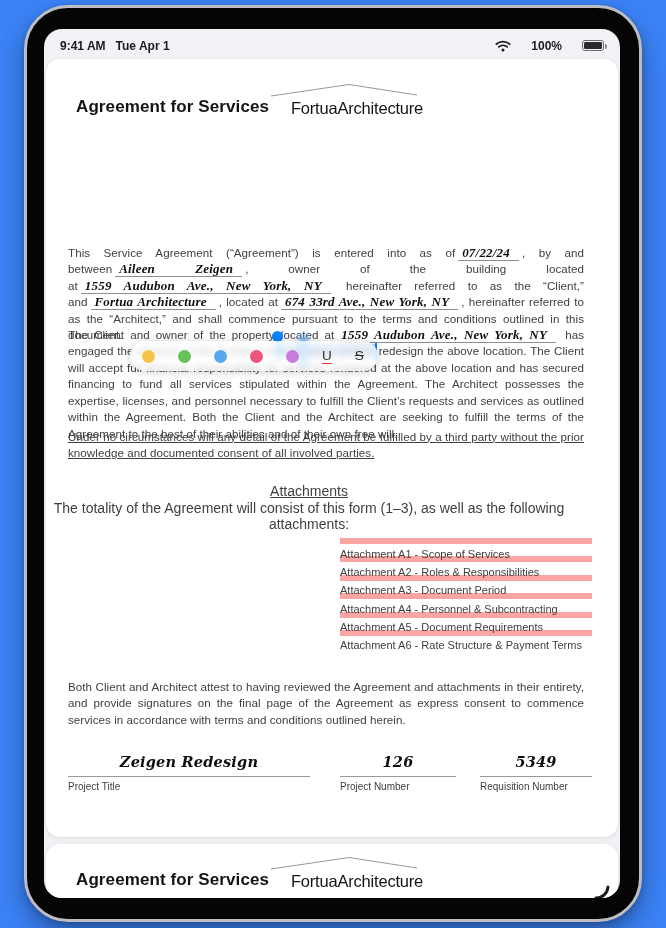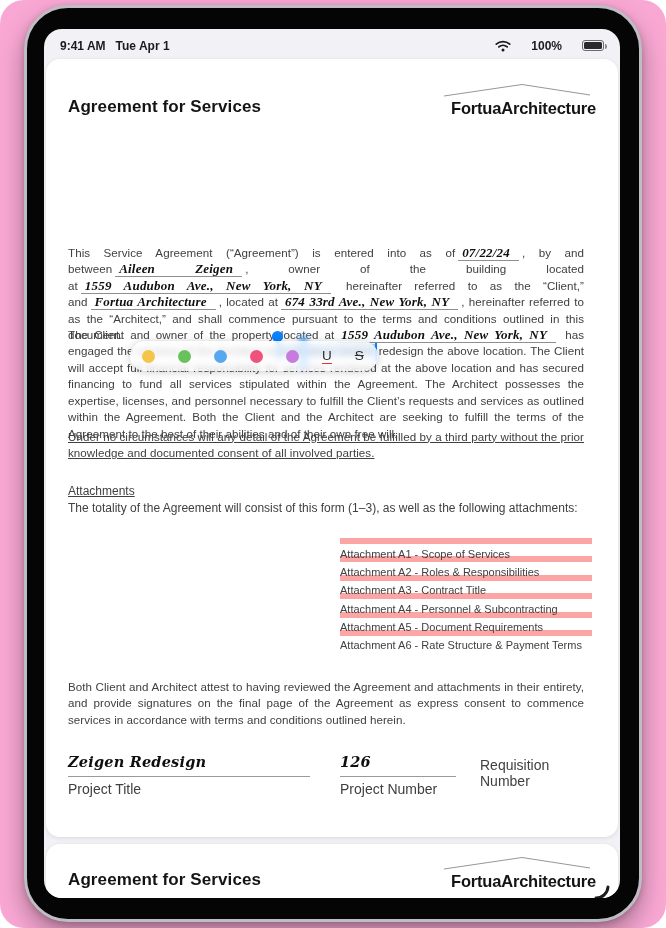--- a/index.html
+++ b/index.html
@@ -1,18 +1,18 @@
 <!DOCTYPE html>
 <html><head>
 <meta charset="utf-8">
 <style>
   html,body{margin:0;padding:0;background:#ffffff;}
   *{box-sizing:border-box;}
-  .canvas{position:relative;width:666px;height:928px;overflow:hidden;background:#f9a8d4;
-          font-family:"Liberation Sans",sans-serif;border-radius:24px;}
+  .canvas{position:relative;width:666px;height:928px;overflow:hidden;background:#3b82f6;
+          font-family:"Liberation Sans",sans-serif;}
   
   .ipad{position:absolute;left:24px;top:5px;width:618px;height:917px;background:#050505;
         border:3px solid #bdbdc3;border-radius:44px;
         box-shadow:0 12px 26px rgba(0,0,0,.32),0 2px 6px rgba(0,0,0,.18);}
   .screen{position:absolute;left:17px;top:21px;width:576px;height:869px;background:#f2f2f6;
           border-radius:18px;overflow:hidden;}
   
   .statusbar{position:absolute;left:0;top:0;width:100%;height:27px;display:flex;
              align-items:center;justify-content:space-between;padding:6px 16px 0 16px;
              font-size:12px;font-weight:700;color:#1b1b1d;}
@@ -21,26 +21,26 @@
   .wifi{display:block;}
   .batt{position:relative;width:22px;height:11px;border:1px solid #6b6b6e;border-radius:3px;}
   .batt-fill{position:absolute;left:1px;top:1px;bottom:1px;right:1px;background:#2a2a2c;border-radius:1.5px;}
   .batt-nub{position:absolute;right:-3.5px;top:3px;width:2px;height:5px;background:#8a8a8e;border-radius:0 2px 2px 0;}
   
   .page{position:absolute;left:2px;width:572px;background:#ffffff;border-radius:14px;
         box-shadow:0 1px 4px rgba(0,0,0,.10);}
   .page1{top:30px;height:778px;}
   .page2{top:815px;height:60px;border-radius:14px 14px 0 0;}
   
-  .page-header{position:absolute;left:22px;right:22px;top:0;display:flex;
-               justify-content:space-between;align-items:flex-end;padding-top:14px;height:58px;}
+  .page-header{position:absolute;left:30px;right:22px;top:0;display:flex;
+               justify-content:flex-start;align-items:flex-end;padding-top:14px;height:58px;}
   .ph2{padding-top:2px;height:46px;}
   .doc-title{font-size:17px;font-weight:700;color:#141414;letter-spacing:.1px;}
   .brand{display:flex;flex-direction:column;align-items:flex-end;}
-  .brand-name{font-size:16.5px;font-weight:700;color:#141414;letter-spacing:-.2px;line-height:18px;}
+  .brand-name{font-size:16.5px;font-weight:400;color:#141414;letter-spacing:-.2px;line-height:18px;}
   .roof{margin-bottom:1px;margin-right:4px;}
   
   .para{position:absolute;left:22px;width:516px;font-size:11.6px;line-height:16.5px;
         text-align:justify;color:#404040;letter-spacing:.05px;}
   .p1{top:174px;}
   .p2{top:256px;z-index:1;}
   .p3{top:358px;text-decoration:underline;}
   .p4{top:608px;}
   .hw{font-family:Liberation Serif, serif;font-style:italic;font-weight:700;font-size:13px;
       color:#0f0f0f;letter-spacing:.2px;white-space:nowrap;border-bottom:1.1px solid #8f8f8f;
@@ -60,33 +60,33 @@
           -webkit-backdrop-filter:blur(3px) saturate(1.2);
           box-shadow:0 1px 8px rgba(0,0,0,.20),0 0 0 .5px rgba(0,0,0,.04);
           display:flex;align-items:center;gap:23px;padding:0 12px;z-index:3;}
   .sw{width:13px;height:13px;border-radius:50%;flex:0 0 auto;}
   .sw-yellow{background:#f5c54a;} .sw-green{background:#67c25c;} .sw-blue{background:#57a8f0;}
   .sw-pink{background:#f0527e;}  .sw-purple{background:#c77bdf;}
   .fmt-btn{font-size:13.5px;font-weight:500;color:#2e2e30;line-height:14px;flex:0 0 auto;}
   .fmt-u{border-bottom:1.6px solid #e0372e;padding-bottom:0px;}
   .fmt-s{text-decoration:line-through;}
   
-  .attach-block{position:absolute;left:22px;top:424px;width:516px;font-size:12px;
-                line-height:16.5px;color:#404040;}
+  .attach-block{position:absolute;left:5px;top:424px;width:516px;font-size:14px;
+                line-height:16.5px;color:#404040;text-align:center;}
   .attach-heading{text-decoration:underline;}
   .attach-table{position:absolute;left:294px;top:479px;width:252px;}
   .attach-row{border-top:6px solid #fca5a5;height:18.4px;line-height:18.4px;font-size:11px;
               color:#404040;white-space:nowrap;padding-top:.5px;}
   
   .field{position:absolute;top:694px;}
   .f1{left:22px;width:242px;} .f2{left:294px;width:116px;} .f3{left:434px;width:112px;}
   .fval{display:block;font-family:"DejaVu Serif",serif;font-style:italic;font-weight:700;
         font-size:14.5px;color:#0f0f0f;height:24px;border-bottom:1px solid #9a9a9a;
-        padding-bottom:2px;letter-spacing:.2px;}
-  .flabel{display:block;font-size:14px;color:#404040;margin-top:4px;}
+        padding-bottom:2px;letter-spacing:.2px;text-align:center;}
+  .flabel{display:block;font-size:10px;color:#404040;margin-top:4px;}
   .corner-curl{position:absolute;right:6px;bottom:4px;}
 </style>
 </head>
 <body>
 
 <div class="canvas">
   <div class="ipad">
     <div class="screen">
 
       <div class="statusbar">
@@ -139,37 +139,38 @@
         <p class="para p3">Under no circumstances will any detail of the Agreement be fulfilled by a third party without the prior knowledge and documented consent of all involved parties.</p>
 
         <div class="attach-block">
           <div class="attach-heading">Attachments</div>
           <div>The totality of the Agreement will consist of this form (1–3), as well as the following attachments:</div>
         </div>
 
         <div class="attach-table">
           <div class="attach-row">Attachment A1 - Scope of Services</div>
           <div class="attach-row">Attachment A2 - Roles &amp; Responsibilities</div>
-          <div class="attach-row">Attachment A3 - Contract Title</div>
+          <div class="attach-row">Attachment A3 - Document Period</div>
           <div class="attach-row">Attachment A4 - Personnel &amp; Subcontracting</div>
           <div class="attach-row">Attachment A5 - Document Requirements</div>
           <div class="attach-row">Attachment A6 - Rate Structure &amp; Payment Terms</div>
         </div>
 
         <p class="para p4">Both Client and Architect attest to having reviewed the Agreement and attachments in their entirety, and provide signatures on the final page of the Agreement as express consent to commence services in accordance with terms and conditions outlined herein.</p>
 
         <div class="field f1">
           <span class="fval">Zeigen Redesign</span>
           <span class="flabel">Project Title</span>
         </div>
         <div class="field f2">
           <span class="fval">126</span>
           <span class="flabel">Project Number</span>
         </div>
         <div class="field f3">
+          <span class="fval">5349</span>
           <span class="flabel">Requisition Number</span>
         </div>
       </div>
 
       <div class="page page2">
         <div class="page-header ph2">
           <span class="doc-title">Agreement for Services</span>
           <span class="brand">
             <svg class="roof" width="150" height="15" viewBox="0 0 150 15">
               <polyline points="2,13 80,1.5 148,12" fill="none" stroke="#8a8a8a" stroke-width="0.9"></polyline>

